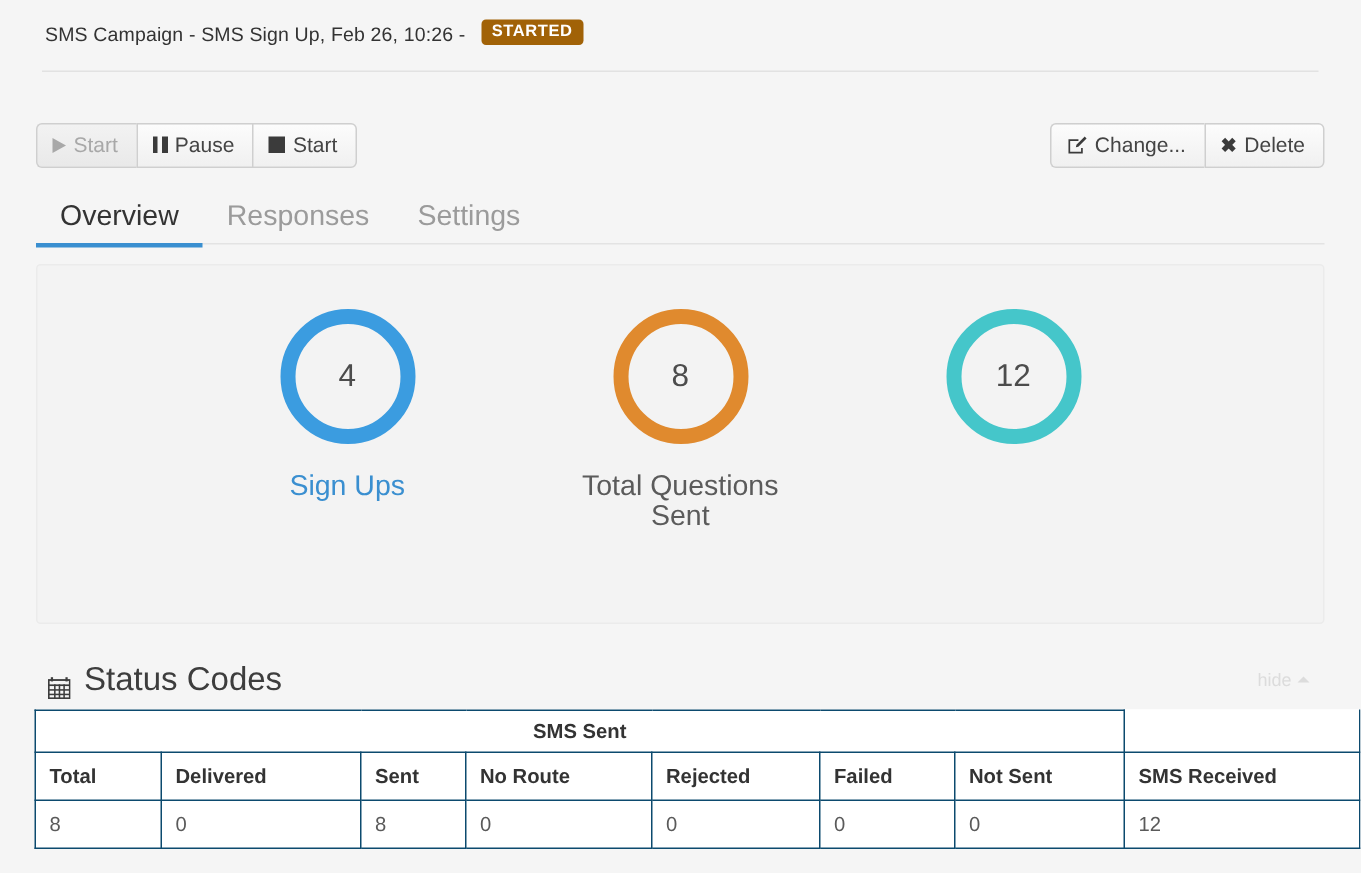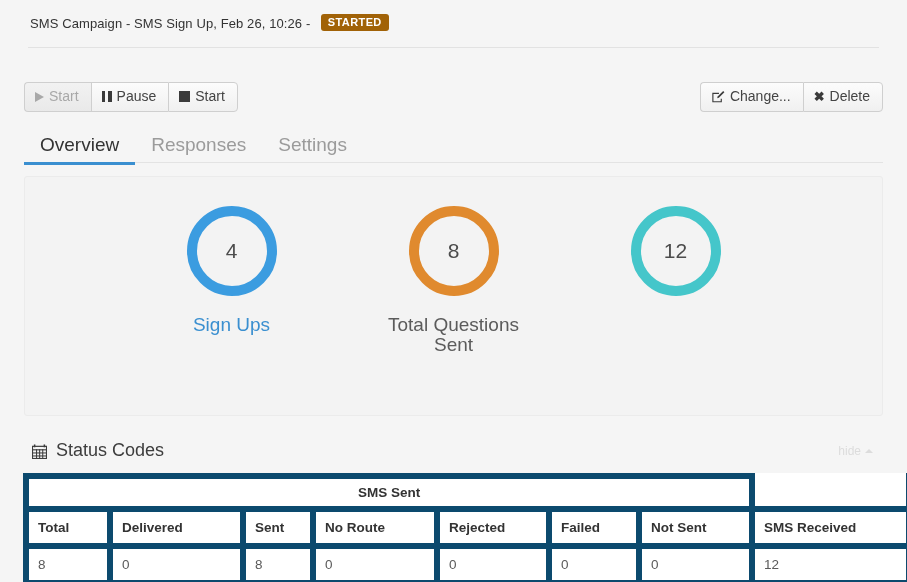--- a/index.html
+++ b/index.html
@@ -210,21 +210,21 @@
   
   .section-head {
     position: absolute;
     top: 440px;
     left: 32px;
     right: 24px;
     display: flex;
     align-items: center;
   }
   .section-title {
-    font-size: 18px;
+    font-size: 22px;
     color: #3d3d3d;
     display: flex;
     align-items: center;
     gap: 9px;
   }
   .icon-grid {
     display: inline-block;
     width: 15px;
     height: 15px;
   }
@@ -251,21 +251,21 @@
     top: 473px;
     left: 23px;
     width: 861px;
     border-collapse: collapse;
     background: #ffffff;
     font-size: 13.5px;
     table-layout: fixed;
   }
   table.status-table th,
   table.status-table td {
-    border: 6px solid #0c4a6e;
+    border: 1px solid #0c4a6e;
     padding: 8px 9px;
     text-align: left;
     color: #4a4a4a;
     font-weight: normal;
     box-sizing: border-box;
     overflow: hidden;
     white-space: nowrap;
   }
   table.status-table th.grouphead {
     text-align: center;

